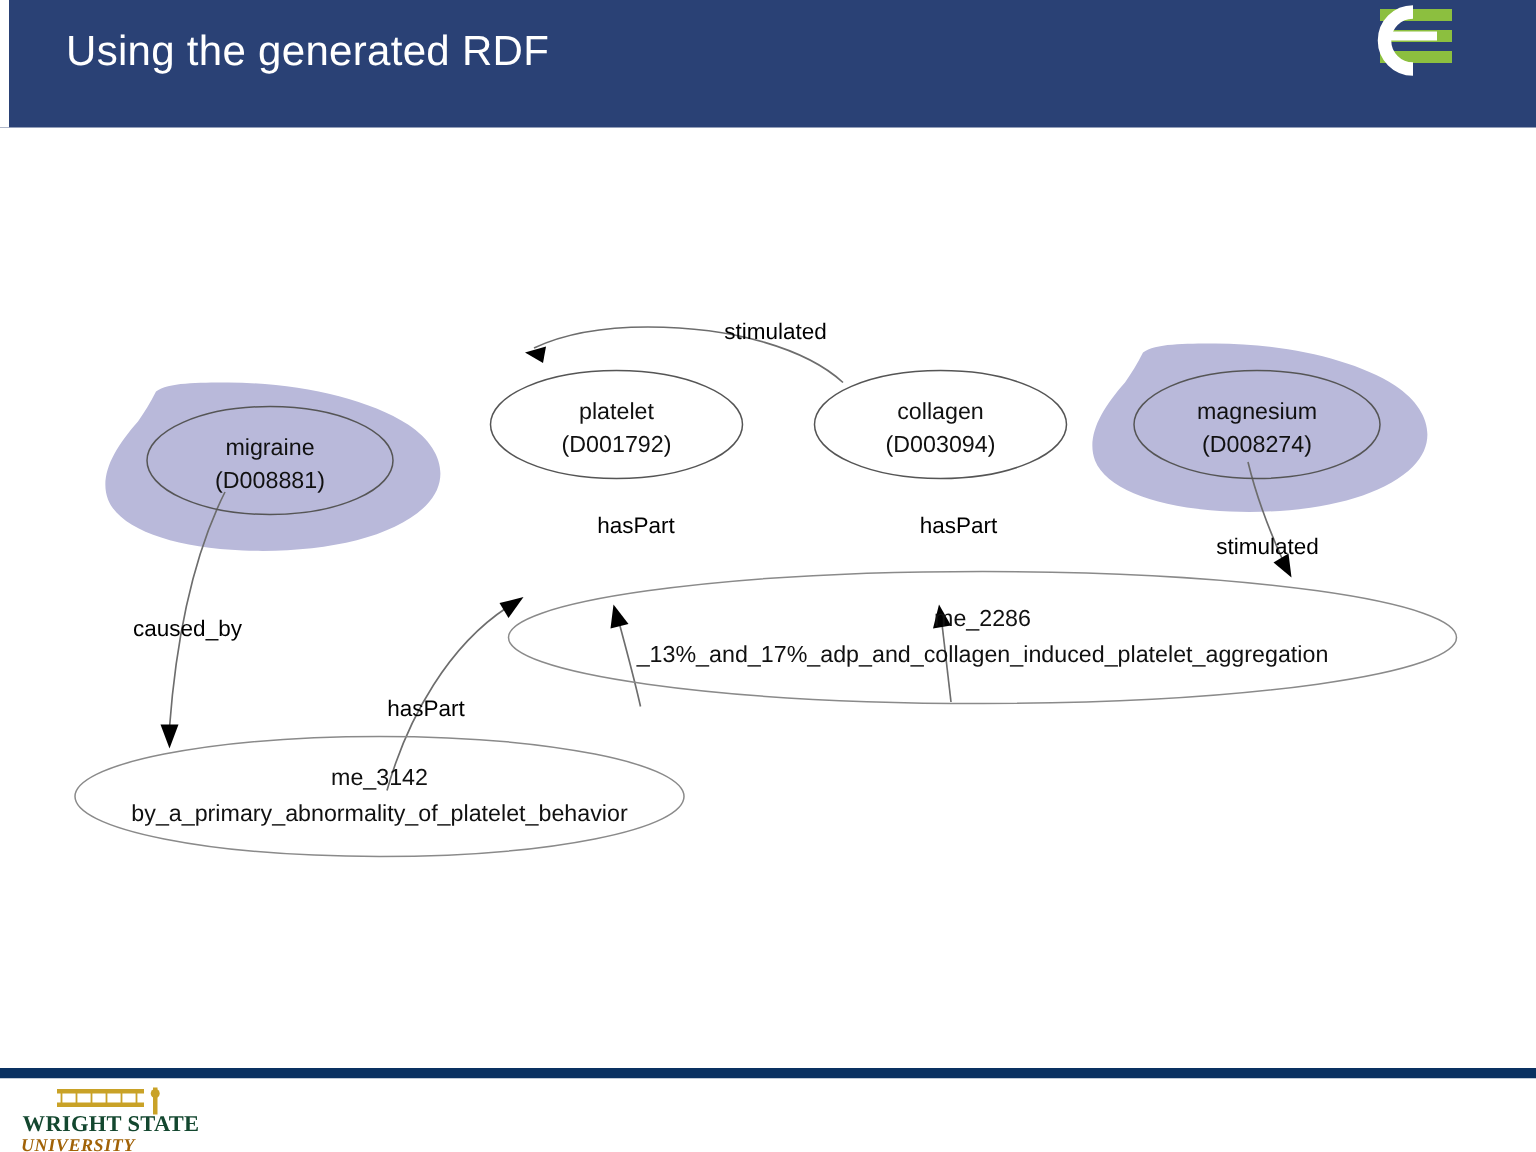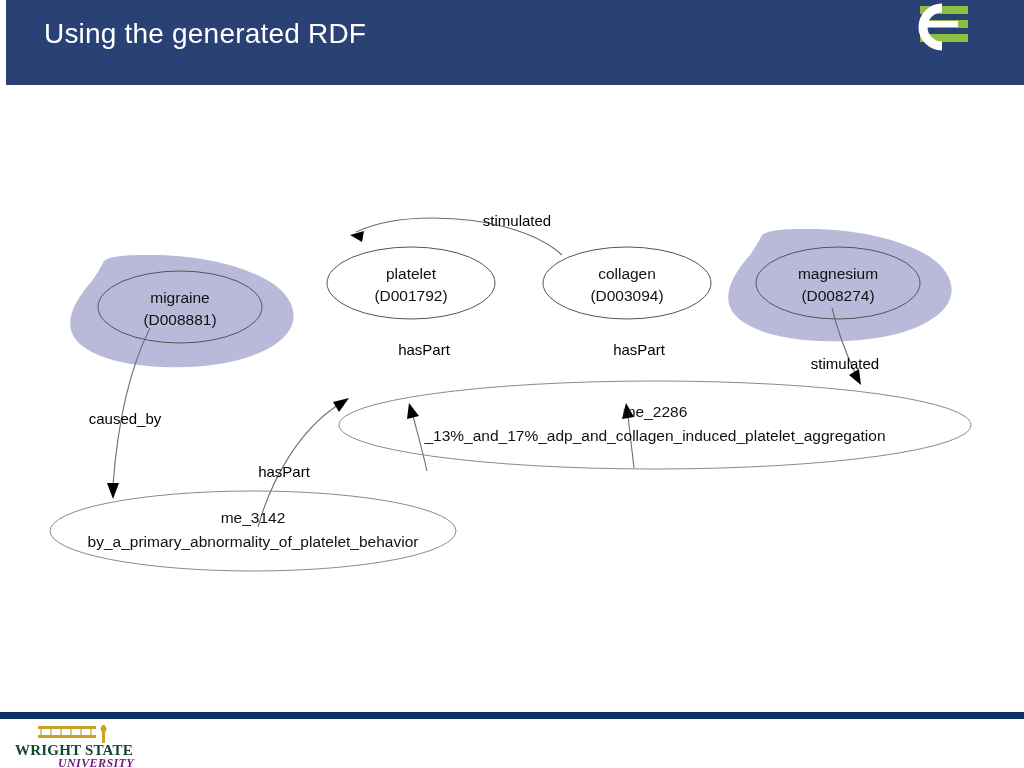--- a/index.html
+++ b/index.html
@@ -138,22 +138,22 @@
     font-family: "Liberation Serif", serif;
     font-weight: 700;
     font-size: 15px;
     letter-spacing: 0.2px;
     line-height: 1.05;
   }
   .wsu-sub {
     position: absolute;
     left: 0; top: 34px;
     width: 120px;
-    text-align: right;
-    color: #701a75;
+    text-align: left;
+    color: #a16207;
     font-family: "Liberation Serif", serif;
     font-style: italic;
     font-weight: 700;
     font-size: 12px;
     letter-spacing: 0.4px;
     line-height: 1;
   }
   .footer-tagline {
     position: absolute;
     left: 0;

